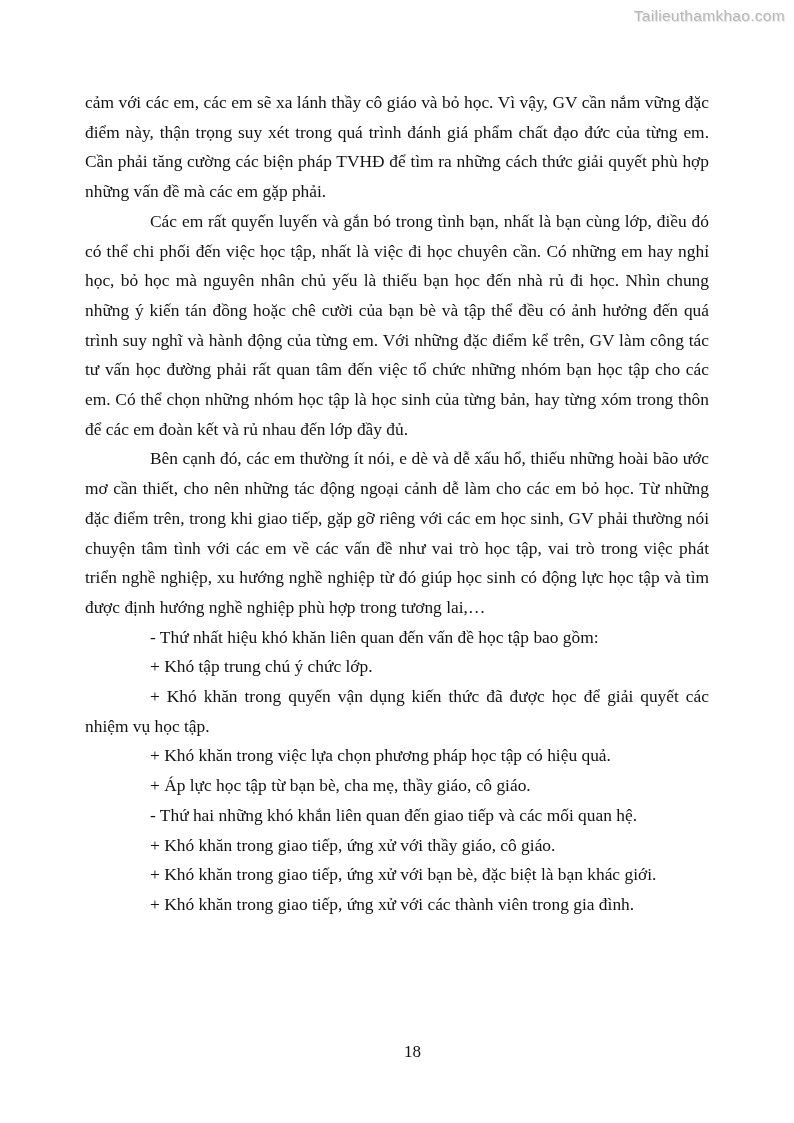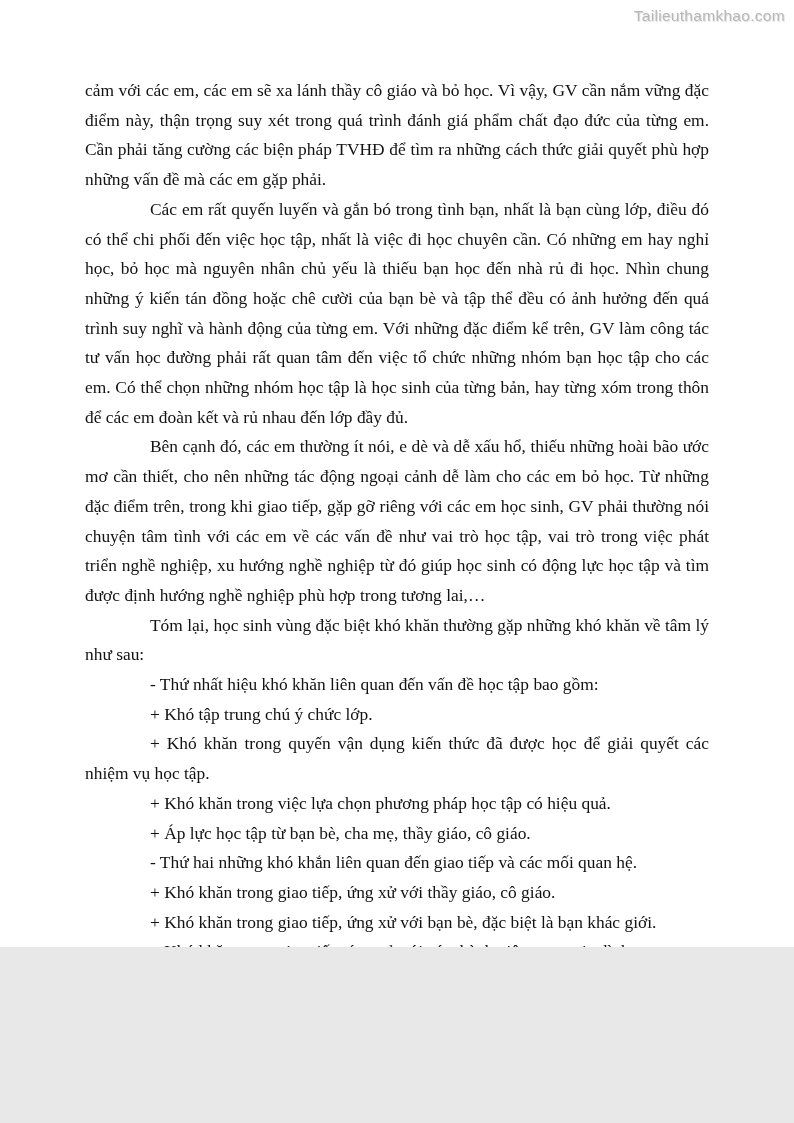--- a/index.html
+++ b/index.html
@@ -4,42 +4,42 @@
 <title>Document Page</title>
 <style>
   html, body {
     margin: 0;
     padding: 0;
     background: #e8e8e8;
   }
   .page {
     position: relative;
     width: 794px;
-    height: 947px;
+    height: 1123px;
     margin: 0 auto;
     background: #ffffff;
     overflow: hidden;
     font-family: "Liberation Serif", "DejaVu Serif", serif;
     color: #121212;
   }
   .watermark {
     position: absolute;
     top: 7px;
     right: 9px;
     font-family: "Liberation Sans", "DejaVu Sans", sans-serif;
     font-size: 15.5px;
     letter-spacing: 0.3px;
     color: #b7b7b7;
     text-shadow: 1px 1px 0 #e2e2e2;
     user-select: none;
   }
   .text-body {
     position: absolute;
     left: 85px;
-    top: 76px;
+    top: 88px;
     width: 624px;
     font-size: 17.4px;
     line-height: 29.7px;
     text-align: justify;
   }
   .para {
     margin: 0;
     padding: 0;
   }
   .para.indent {
@@ -58,21 +58,20 @@
 <body>
 
 <div class="page">
 
   <div class="watermark">Tailieuthamkhao.com</div>
 
   <div class="text-body">
       <p class="para">cảm với các em, các em sẽ xa lánh thầy cô giáo và bỏ học. Vì vậy, GV cần nắm vững đặc điểm này, thận trọng suy xét trong quá trình đánh giá phẩm chất đạo đức của từng em. Cần phải tăng cường các biện pháp TVHĐ để tìm ra những cách thức giải quyết phù hợp những vấn đề mà các em gặp phải.</p>
       <p class="para indent">Các em rất quyến luyến và gắn bó trong tình bạn, nhất là bạn cùng lớp, điều đó có thể chi phối đến việc học tập, nhất là việc đi học chuyên cần. Có những em hay nghỉ học, bỏ học mà nguyên nhân chủ yếu là thiếu bạn học đến nhà rủ đi học. Nhìn chung những ý kiến tán đồng hoặc chê cười của bạn bè và tập thể đều có ảnh hưởng đến quá trình suy nghĩ và hành động của từng em. Với những đặc điểm kể trên, GV làm công tác tư vấn học đường phải rất quan tâm đến việc tổ chức những nhóm bạn học tập cho các em. Có thể chọn những nhóm học tập là học sinh của từng bản, hay từng xóm trong thôn để các em đoàn kết và rủ nhau đến lớp đầy đủ.</p>
       <p class="para indent">Bên cạnh đó, các em thường ít nói, e dè và dễ xấu hổ, thiếu những hoài bão ước mơ cần thiết, cho nên những tác động ngoại cảnh dễ làm cho các em bỏ học. Từ những đặc điểm trên, trong khi giao tiếp, gặp gỡ riêng với các em học sinh, GV phải thường nói chuyện tâm tình với các em về các vấn đề như vai trò học tập, vai trò trong việc phát triển nghề nghiệp, xu hướng nghề nghiệp từ đó giúp học sinh có động lực học tập và tìm được định hướng nghề nghiệp phù hợp trong tương lai,…</p>
-      <p class="para indent">Tóm lại, học sinh vùng đặc biệt khó khăn  thường gặp những khó khăn về tâm lý như sau:</p>
       <p class="para indent">- Thứ nhất hiệu khó khăn liên quan đến vấn đề học tập bao gồm:</p>
       <p class="para indent">+ Khó tập trung chú ý chức lớp.</p>
       <p class="para indent">+ Khó khăn trong quyến vận dụng kiến thức đã được học để giải quyết các nhiệm vụ học tập.</p>
       <p class="para indent">+ Khó khăn trong việc lựa chọn phương pháp học tập có hiệu quả.</p>
       <p class="para indent">+ Áp lực học tập từ bạn bè, cha mẹ, thầy giáo, cô giáo.</p>
       <p class="para indent">- Thứ hai những khó khắn liên quan đến giao tiếp và các mối quan hệ.</p>
       <p class="para indent">+ Khó khăn trong giao tiếp, ứng xử với thầy giáo, cô giáo.</p>
       <p class="para indent">+ Khó khăn trong giao tiếp, ứng xử với bạn bè, đặc biệt là bạn khác giới.</p>
       <p class="para indent">+ Khó khăn trong giao tiếp, ứng xử với các thành viên trong gia đình.</p>
     </div>

